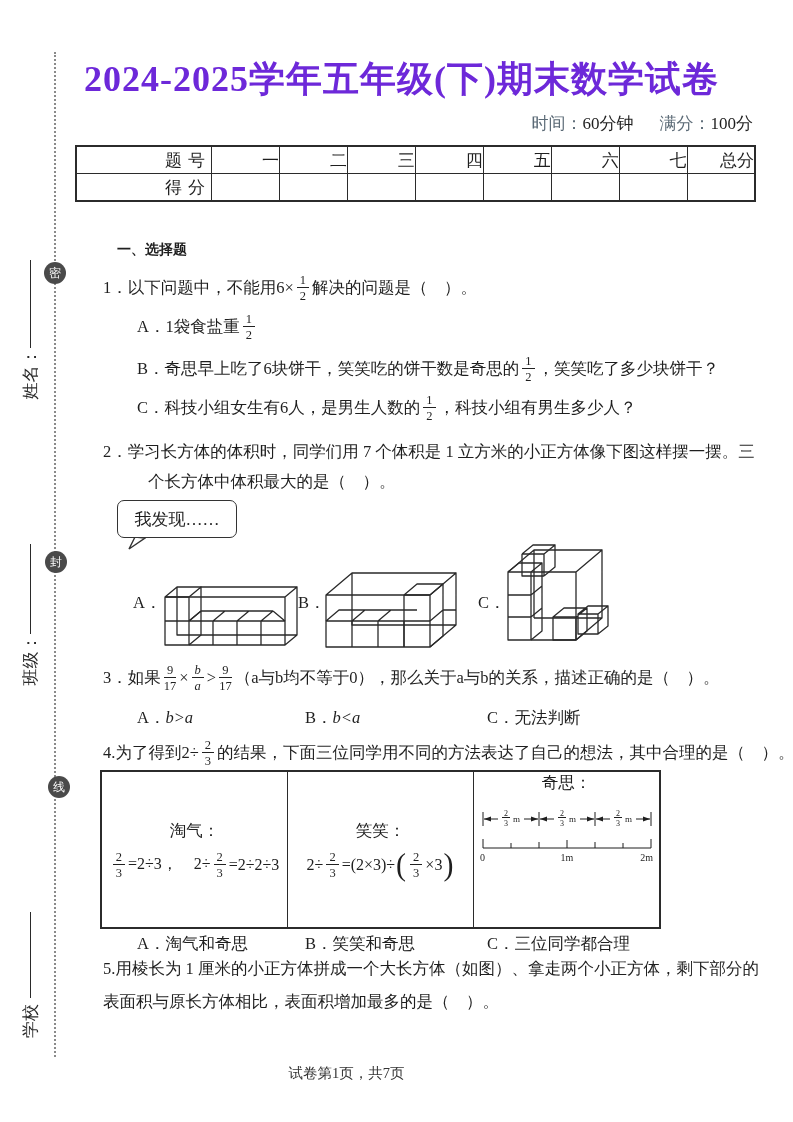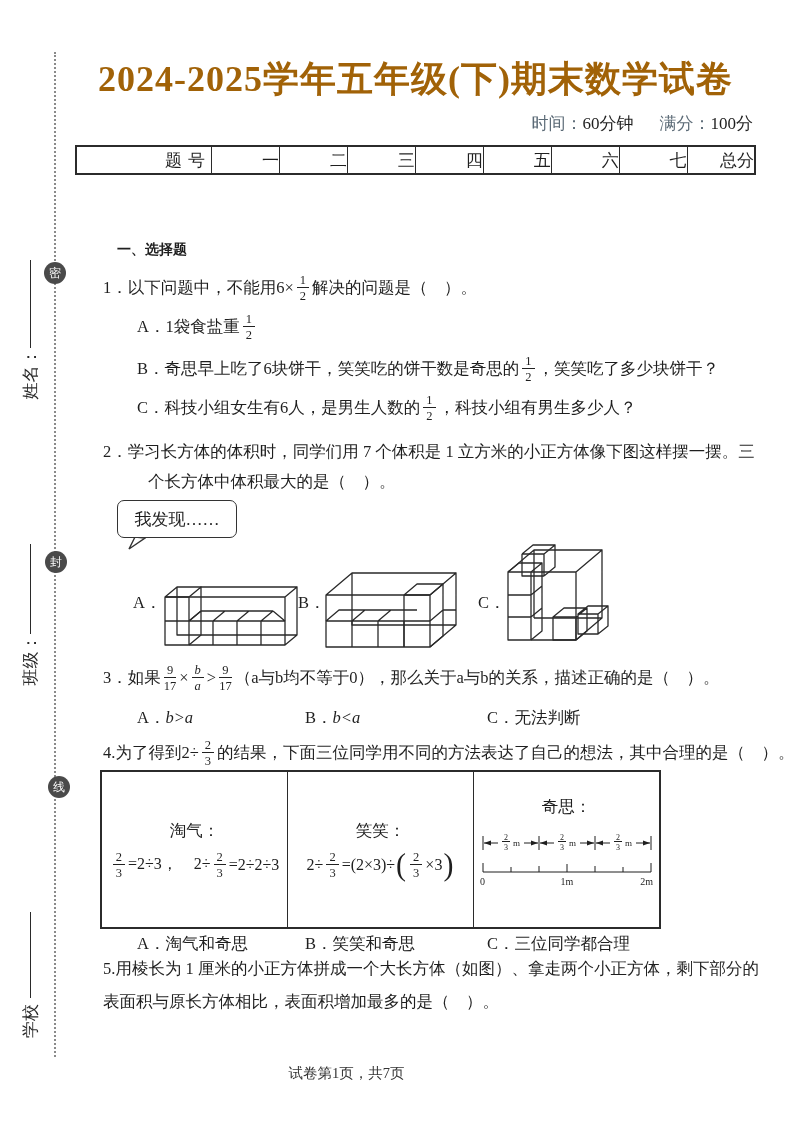--- a/index.html
+++ b/index.html
@@ -6,22 +6,22 @@
   .sheet{position:relative;width:793px;height:1122px;background:#ffffff;overflow:hidden;
          font-family:"Liberation Serif","DejaVu Serif",serif;color:#1f1f1f;}
   
   .fold-line{position:absolute;left:54px;top:52px;height:1005px;border-left:2px dotted #8a8a8a;}
   .vlabel{position:absolute;display:flex;align-items:center;justify-content:center;
           transform:rotate(-90deg);font-size:17px;color:#2a2a2a;white-space:nowrap;}
   .blank{display:inline-block;border-bottom:1.5px solid #2a2a2a;height:1px;vertical-align:-2px;}
   .seal{position:absolute;width:22px;height:22px;border-radius:50%;background:#4a4a4a;color:#fff;
         font-size:12px;line-height:22px;text-align:center;font-family:"Liberation Sans",sans-serif;}
   
-  .title{position:absolute;left:75px;top:55px;width:681px;text-align:center;
-         font-size:36px;font-weight:900;letter-spacing:1px;color:#a16207;}
+  .title{position:absolute;left:61px;top:55px;width:681px;text-align:center;
+         font-size:36px;font-weight:900;letter-spacing:1px;color:#6d28d9;}
   .meta{position:absolute;left:75px;top:112px;width:678px;text-align:right;font-size:17px;}
   .meta .lab{color:#5b6a76;}
   .meta .val{color:#1f1f1f;}
   .meta .gap{display:inline-block;width:26px;}
   
   table.score{position:absolute;left:75px;top:145px;width:681px;border-collapse:collapse;
               table-layout:fixed;font-size:17px;}
   table.score td{border:1.6px solid #2b2b2b;height:26px;text-align:right;padding:0;}
   table.score{border:2.5px solid #2b2b2b;}
   table.score td.first{width:134px;letter-spacing:6px;}
@@ -43,21 +43,21 @@
   .figlab{position:absolute;font-size:16.5px;}
   svg.fig path, svg.fig line, svg.fig rect{fill:none;stroke:#2a2a2a;stroke-width:1.3;stroke-linejoin:round;}
   
   .q4table{position:absolute;left:100px;top:770px;width:557px;height:155px;border:2px solid #2b2b2b;
            display:flex;}
   .q4cell{flex:1;border-right:1.6px solid #2b2b2b;display:flex;flex-direction:column;
           align-items:center;justify-content:center;}
   .q4cell:last-child{border-right:none;}
   .q4cell .cname{font-size:16.5px;margin-bottom:8px;}
   .q4cell .expr{display:flex;align-items:center;font-size:16px;white-space:nowrap;}
-  .q4cell.qisi{justify-content:flex-start;padding-top:24px;}
+  .q4cell.qisi{justify-content:flex-start;padding-top:0;}
   svg.nline text{font-family:"Liberation Serif","DejaVu Serif",serif;fill:#1f1f1f;}
   svg.nline line, svg.nline path{stroke:#1f1f1f;stroke-width:1;}
   svg.nline polygon{fill:#1f1f1f;}
   
   .footer{position:absolute;left:0;top:1064px;width:693px;text-align:center;font-size:14.5px;color:#333;}
 </style>
 </head>
 <body>
 
 <div class="sheet">
@@ -91,20 +91,31 @@
         <tr>
       <td class="first">题号</td>
       <td>一</td>
       <td>二</td>
       <td>三</td>
       <td>四</td>
       <td>五</td>
       <td>六</td>
       <td>七</td>
       <td>总分</td>
+    </tr>
+    <tr>
+      <td class="first">得分</td>
+      <td></td>
+      <td></td>
+      <td></td>
+      <td></td>
+      <td></td>
+      <td></td>
+      <td></td>
+      <td></td>
     </tr>
   </tbody>
     </table>
 
   <div class="txt bold" style="left:117px;top:241px;font-size:14px;">一、选择题</div>
 
   <div class="row" style="left:103px;top:268px;height:40px;">
     <span>1．以下问题中，不能用6×</span>
     <span class="fr">
         <span class="n">1</span>

